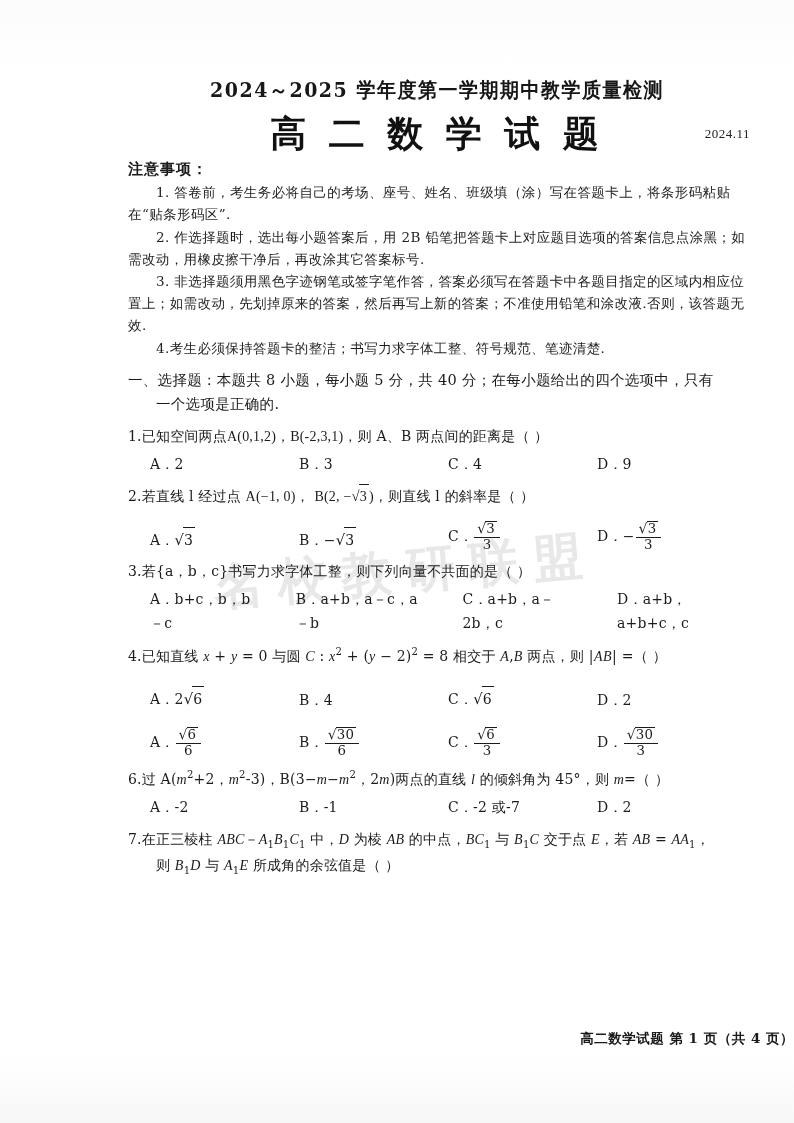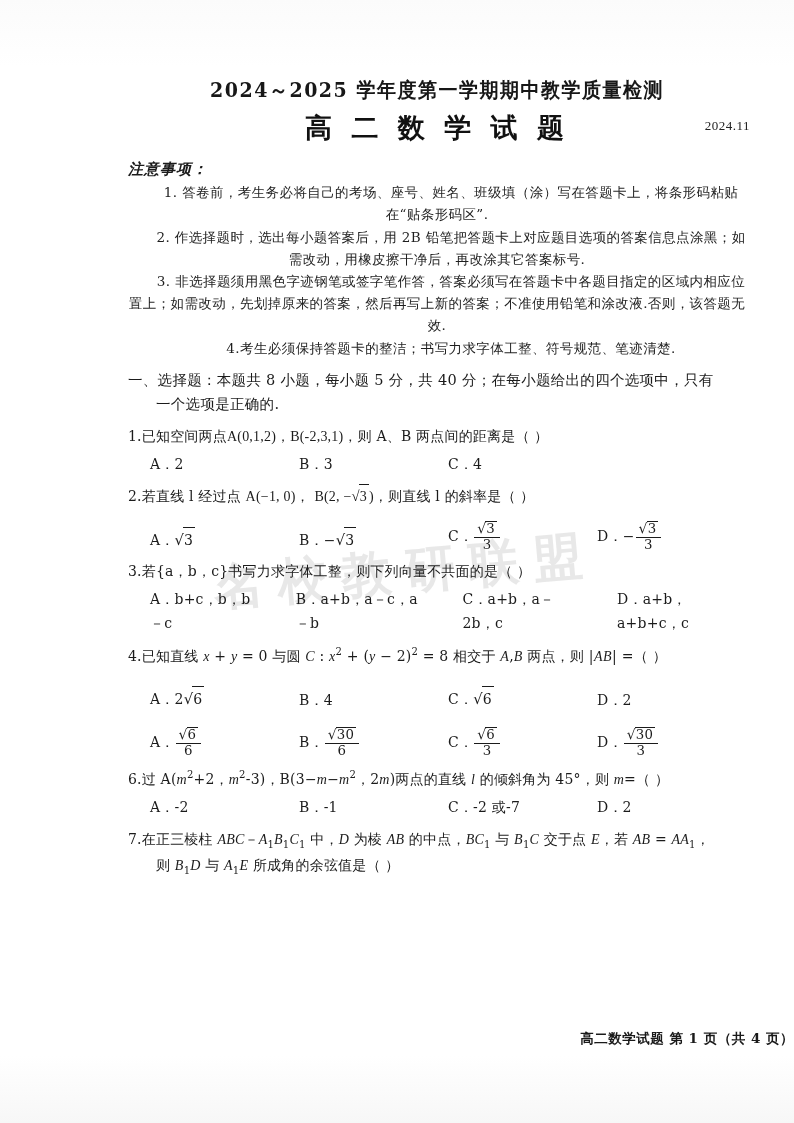--- a/index.html
+++ b/index.html
@@ -51,51 +51,49 @@
     margin:0 0 6px 0;
     transform:scaleY(1.08);
   }
   .title-sub-wrap{
     position:relative;
     text-align:center;
     margin-bottom:14px;
     height:36px;
   }
   .title-sub{
-    font-size:27px;
+    font-size:36px;
     font-weight:700;
     letter-spacing:5px;
     font-family:"DejaVu Serif", serif;
     color:#111;
   }
   .title-date{
     position:absolute;
-    right:-4px; bottom:12px;
+    right:-4px; bottom:4px;
     font-size:13px;
     font-family:"Liberation Serif", serif;
     color:#222;
     letter-spacing:0.5px;
   }
   .notice-head{
     font-size:15px;
     font-weight:700;
     margin:8px 0 3px 0;
     letter-spacing:1px;
     font-family:"DejaVu Serif", serif;
-    font-style:italic;
   }
   .notice p{
     margin:0 0 1px 0;
     font-size:13.5px;
     line-height:1.62;
     text-indent:28px;
     letter-spacing:0.4px;
     font-family:"DejaVu Serif", serif;
     color:#1e1e1e;
-    text-align:center;
   }
   .section-head{
     font-size:14.5px;
     line-height:1.65;
     margin:9px 0 2px 0;
     letter-spacing:0.3px;
     font-family:"DejaVu Serif", serif;
   }
   .section-head .b{font-weight:400;}
   .section-head .l2{display:block;text-indent:28px;}
@@ -181,20 +179,21 @@
     </div>
 
     <div class="q">
       <span class="stem">
         <span>1.</span><span>已知空间两点</span><span class="mi">A(0,1,2)</span>，<span class="mi">B(-2,3,1)</span><span>，则 A、B 两点间的距离是（    ）</span>
       </span>
       <div class="opts w4">
         <div>A．2</div>
         <div>B．3</div>
         <div>C．4</div>
+        <div>D．9</div>
       </div>
     </div>
 
     <div class="q">
       <span class="stem">
         <span>2.</span><span>若直线 l 经过点</span>
         <span class="mi">A(−1,&nbsp;0)</span>，
         <span class="mi">B(2,&nbsp;−<span class="radic">√</span><span class="sqrt">3</span>)</span><span>，则直线 l 的斜率是（    ）</span>
       </span>
       <div class="opts w4 tall">

